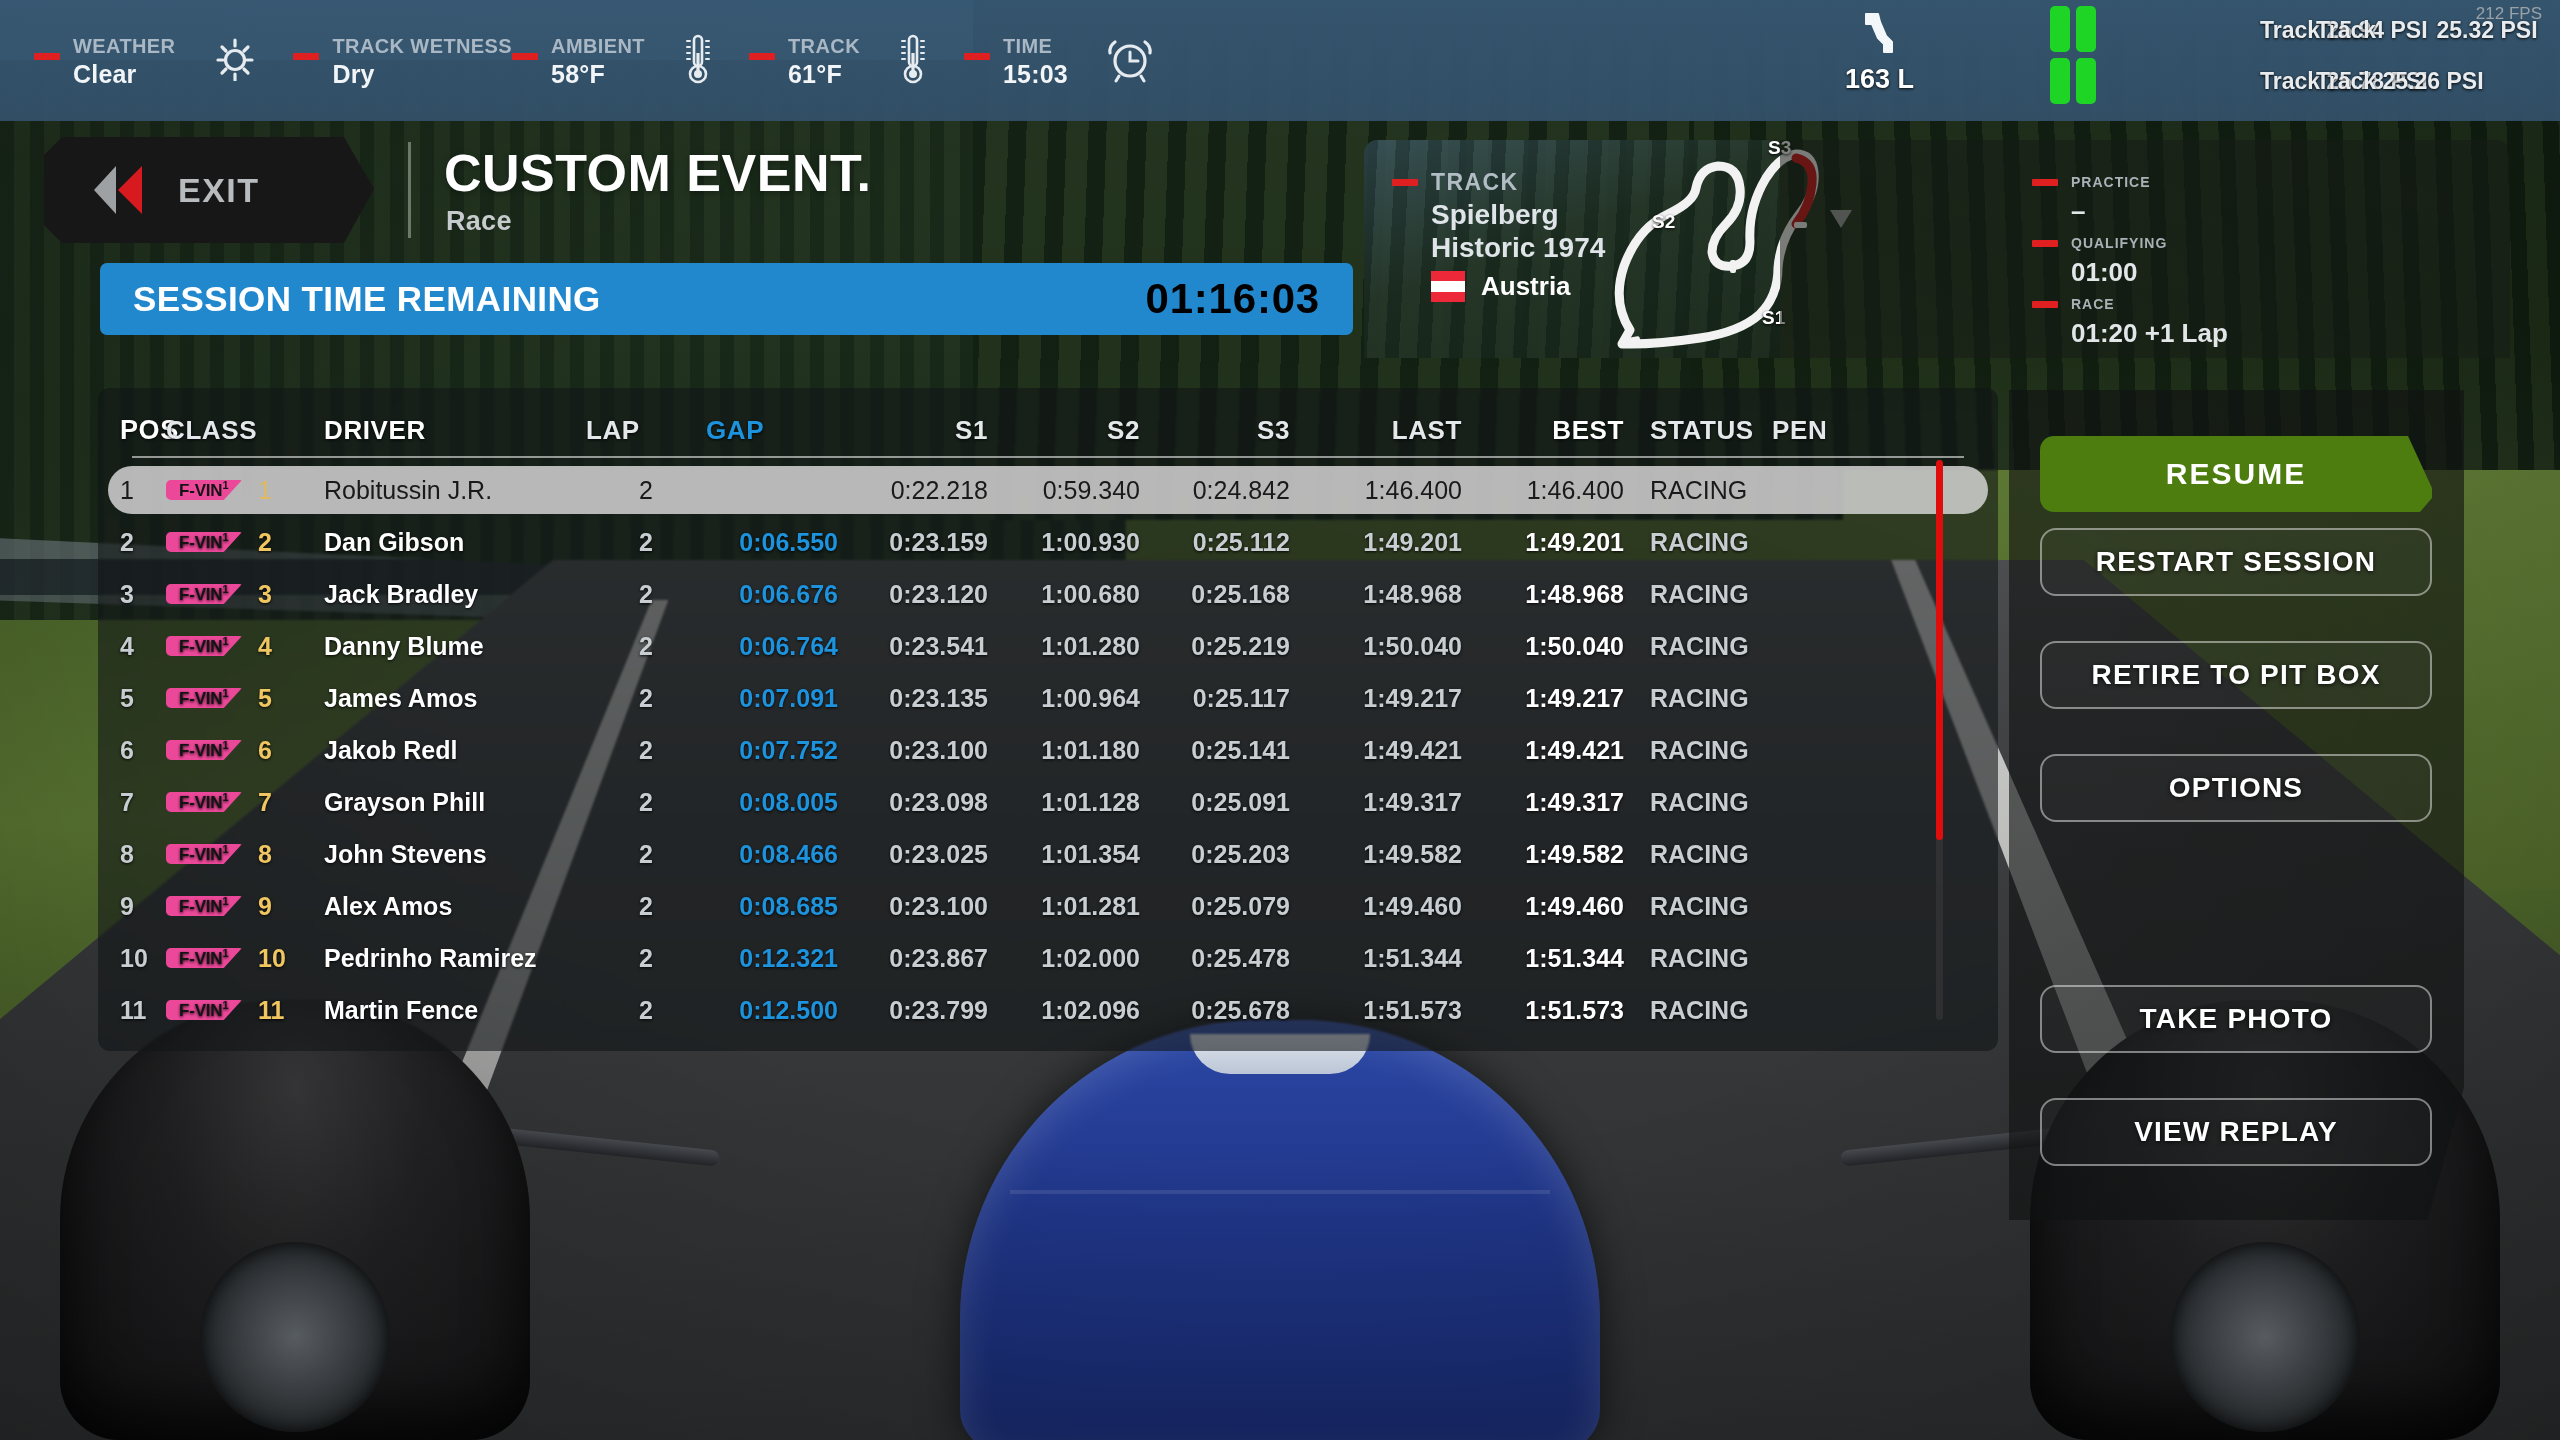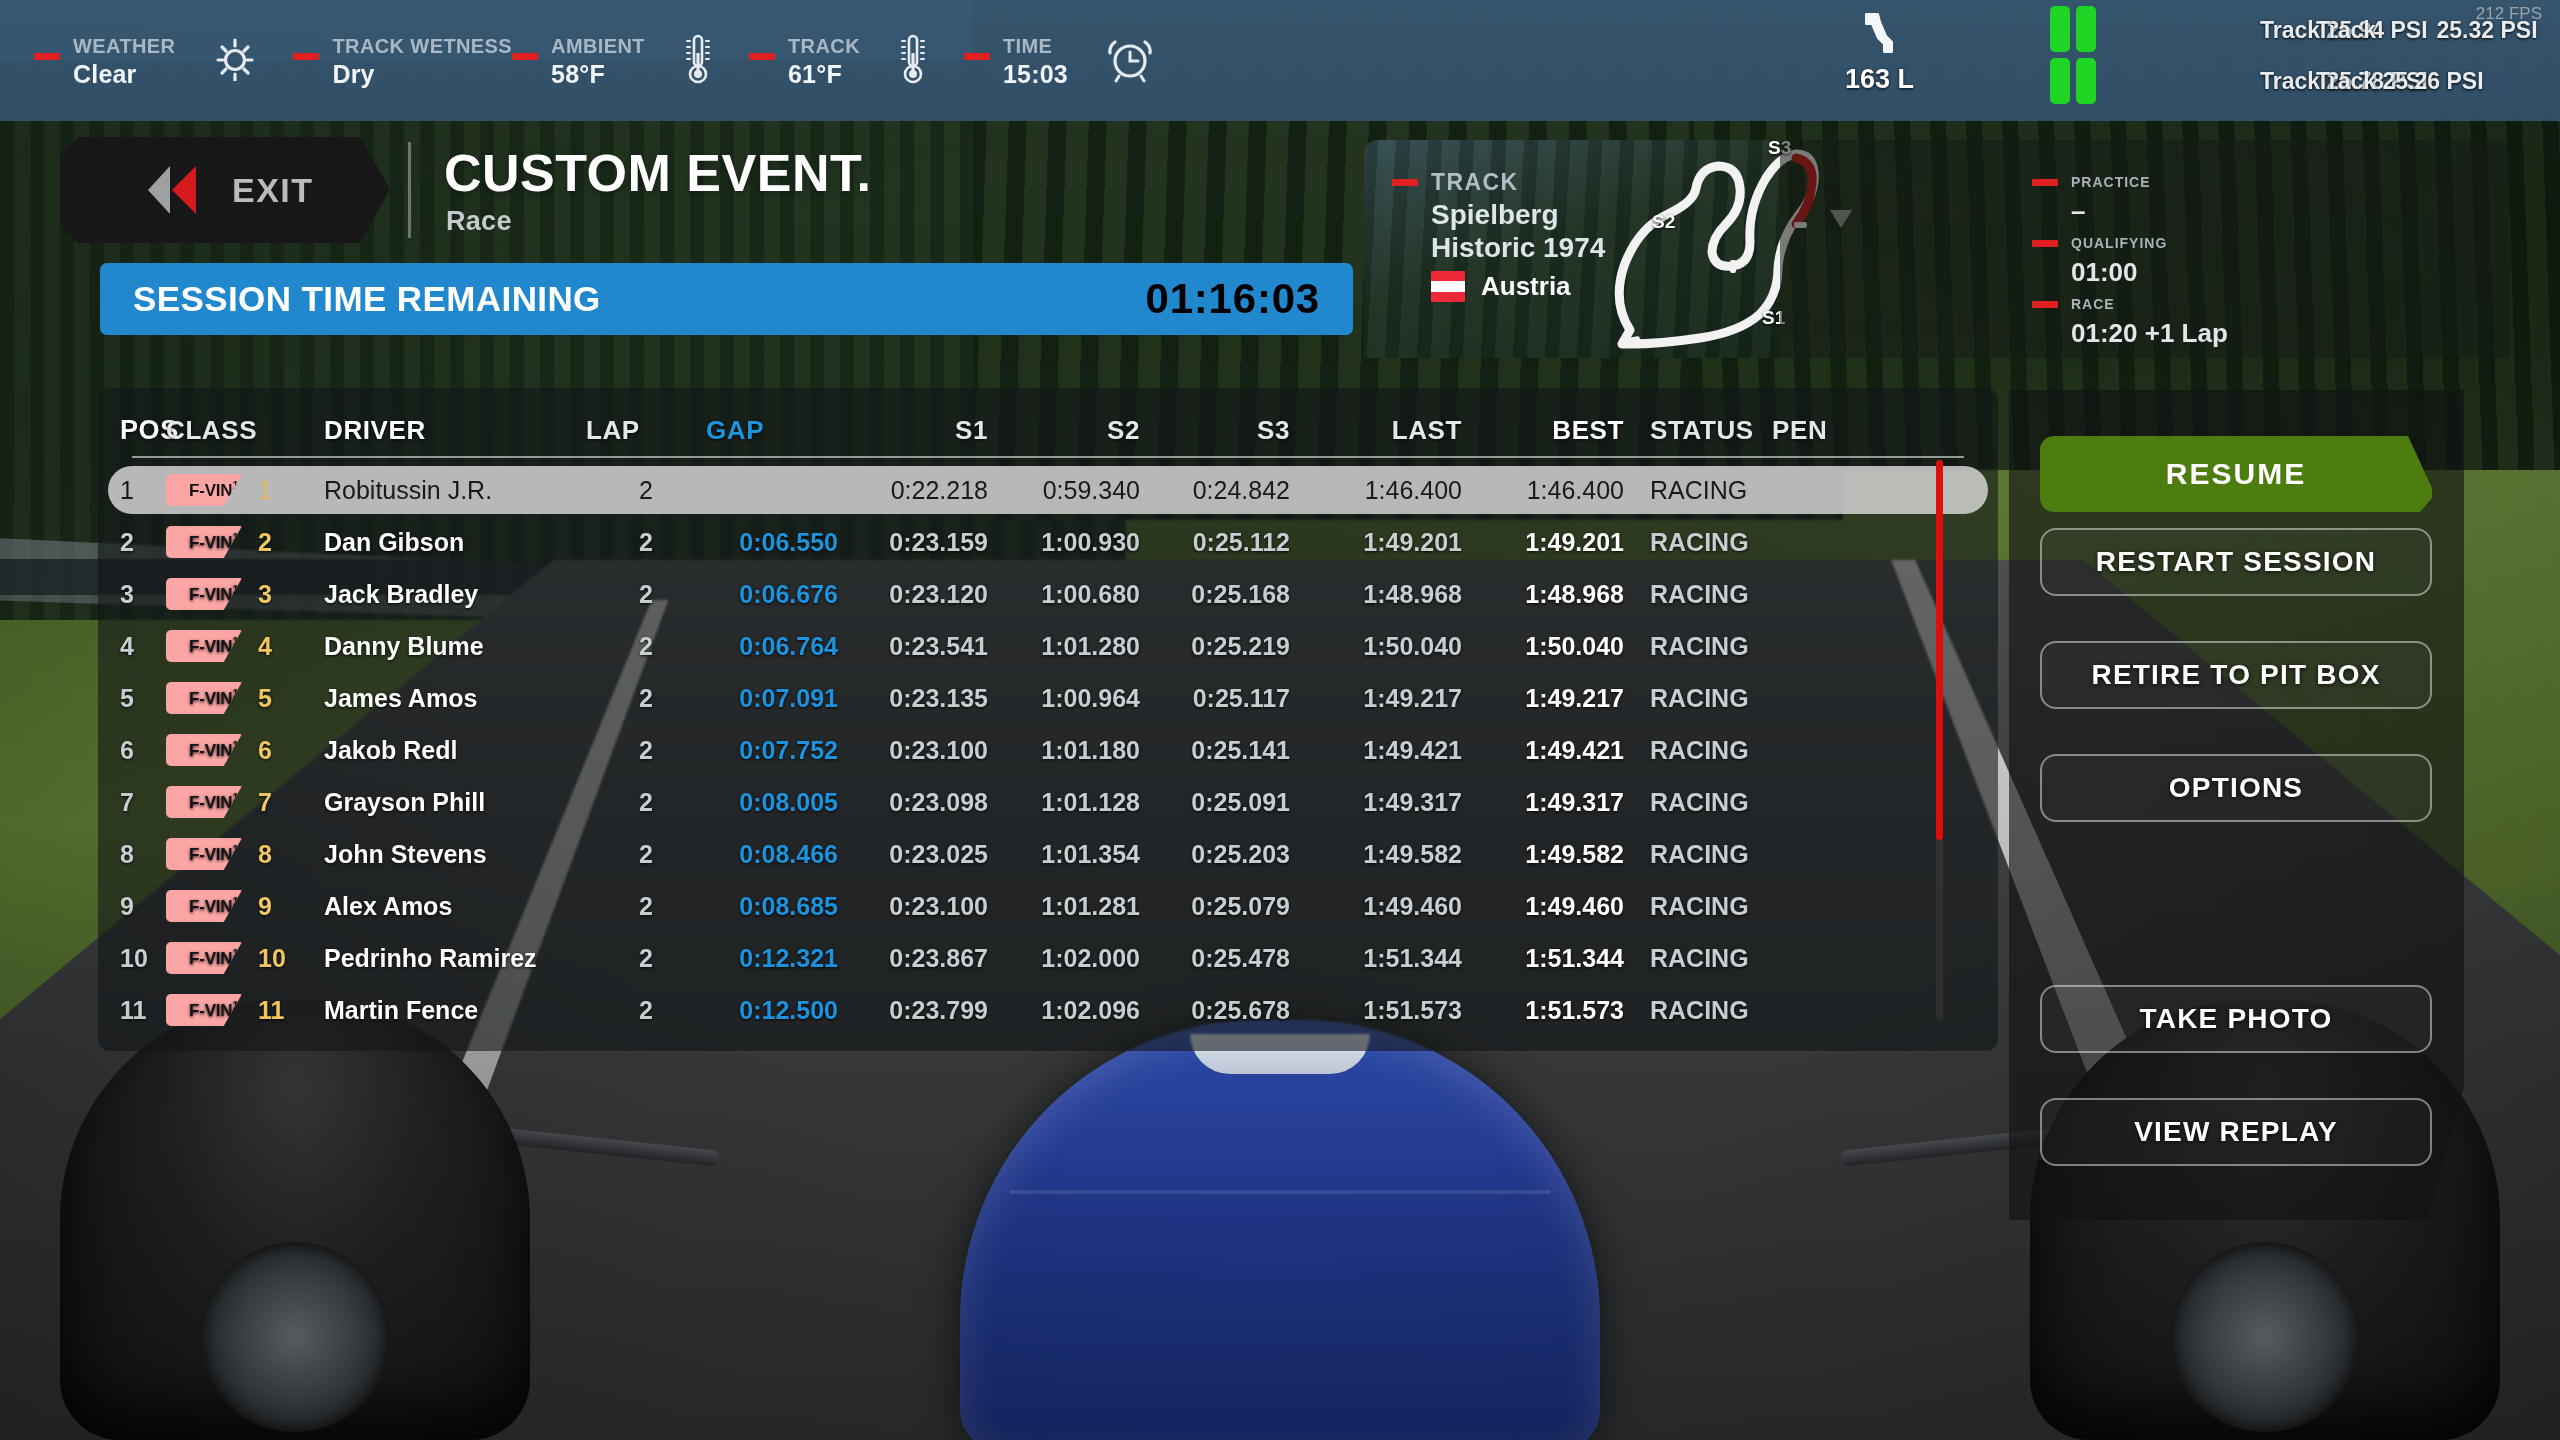--- a/index.html
+++ b/index.html
@@ -156,24 +156,24 @@
   .tyre-txt.r { text-align: left; }
   .tyre-bars { display: grid; grid-template-columns: 20px 20px; gap: 6px; }
   .tyre-bar { width: 20px; height: 46px; background: #1ed425; border-radius: 5px; }
   #fps {
     position: absolute; right: 18px; top: 4px;
     font-size: 17px; color: #9aa2a8; font-weight: normal;
   }
 
   
   #exit-btn {
-    position: absolute; left: 60px; top: 137px; width: 330px; height: 106px;
+    position: absolute; left: 44px; top: 137px; width: 330px; height: 106px;
     background: #171717; border-radius: 18px 0 0 18px;
     clip-path: polygon(0 18px, 18px 0, 300px 0, 330px 52px, 300px 106px, 18px 106px, 0 88px);
-    display: flex; align-items: center; cursor: pointer; padding-left: 38px;
+    display: flex; align-items: center; cursor: pointer;
   }
   #exit-chevrons { display: flex; align-items: center; margin-left: 46px; }
   #exit-label {
     font-size: 34px; font-weight: bold; color: #b9bcbe; letter-spacing: 1.5px;
     margin-left: 26px;
   }
   #title-divider {
     position: absolute; left: 408px; top: 142px; width: 3px; height: 96px;
     background: rgba(255,255,255,.35);
   }
@@ -298,25 +298,25 @@
   .c-best  { width: 162px; text-align: right; color: #ffffff !important; }
   .c-status{ width: 148px; text-align: left; padding-left: 26px; font-size: 23px; }
   .c-pen   { width: 80px;  text-align: left; }
 
   .lb-row.highlight .c-num   { color: #e0b960 !important; }
   .lb-row.highlight .c-driver{ color: #1a1a1a !important; }
   .lb-row.highlight .c-gap   { color: #1a1a1a !important; }
   .lb-row.highlight .c-best  { color: #1a1a1a !important; }
 
   .class-badge {
-    position: relative; width: 76px; height: 32px; background: #fca5a5;
+    position: relative; width: 76px; height: 20px; background: #ec4899;
     border-radius: 5px 2px 2px 5px;
     clip-path: polygon(0 0, 100% 0, 76% 100%, 0 100%);
     display: flex; align-items: center; justify-content: flex-start;
-    padding-left: 23px;
+    padding-left: 13px;
   }
   .class-badge span {
     font-size: 17px; font-weight: bold; color: #141414; letter-spacing: -.2px;
   }
   .class-badge sup { font-size: 11px; }
 
   #lb-scroll-track {
     position: absolute; left: 1936px; top: 460px; width: 7px; height: 560px;
     background: rgba(255,255,255,.06); border-radius: 4px;
   }

